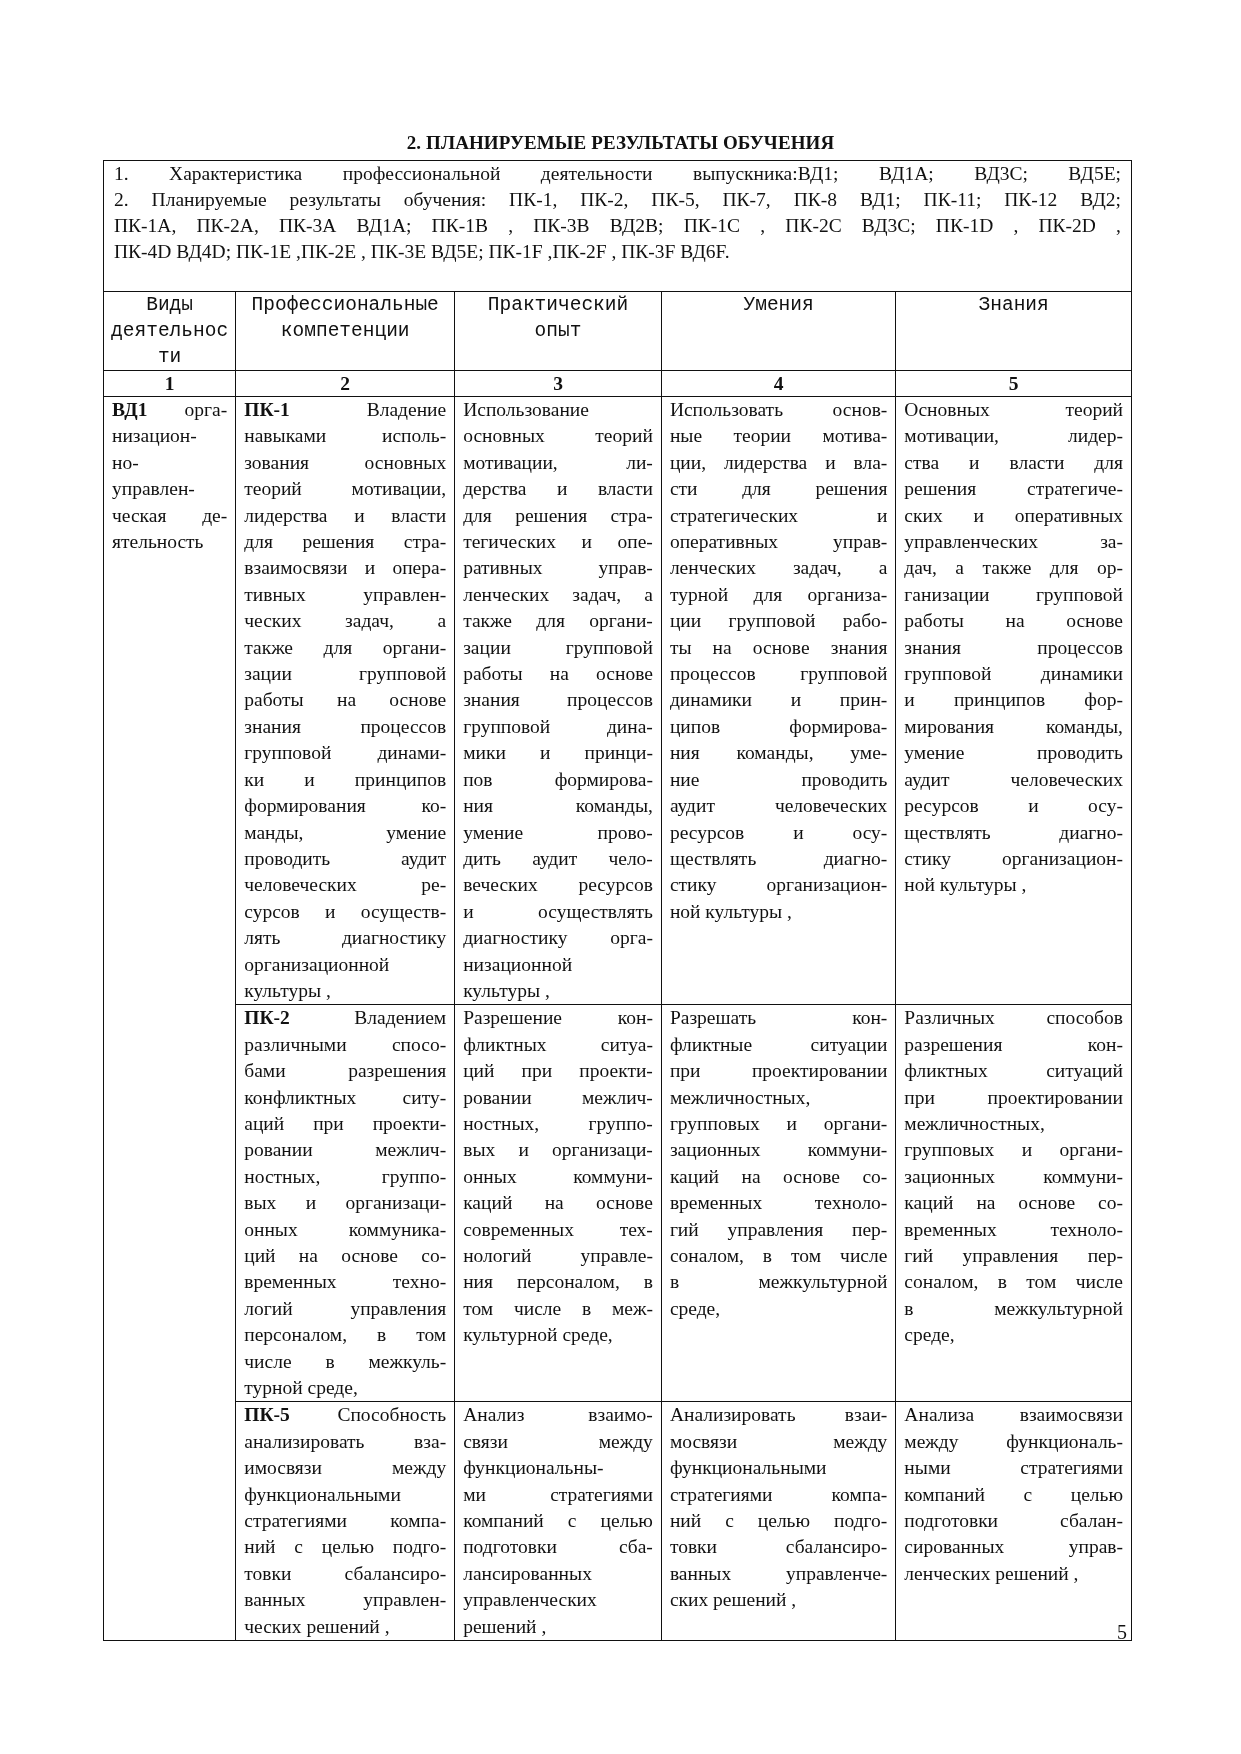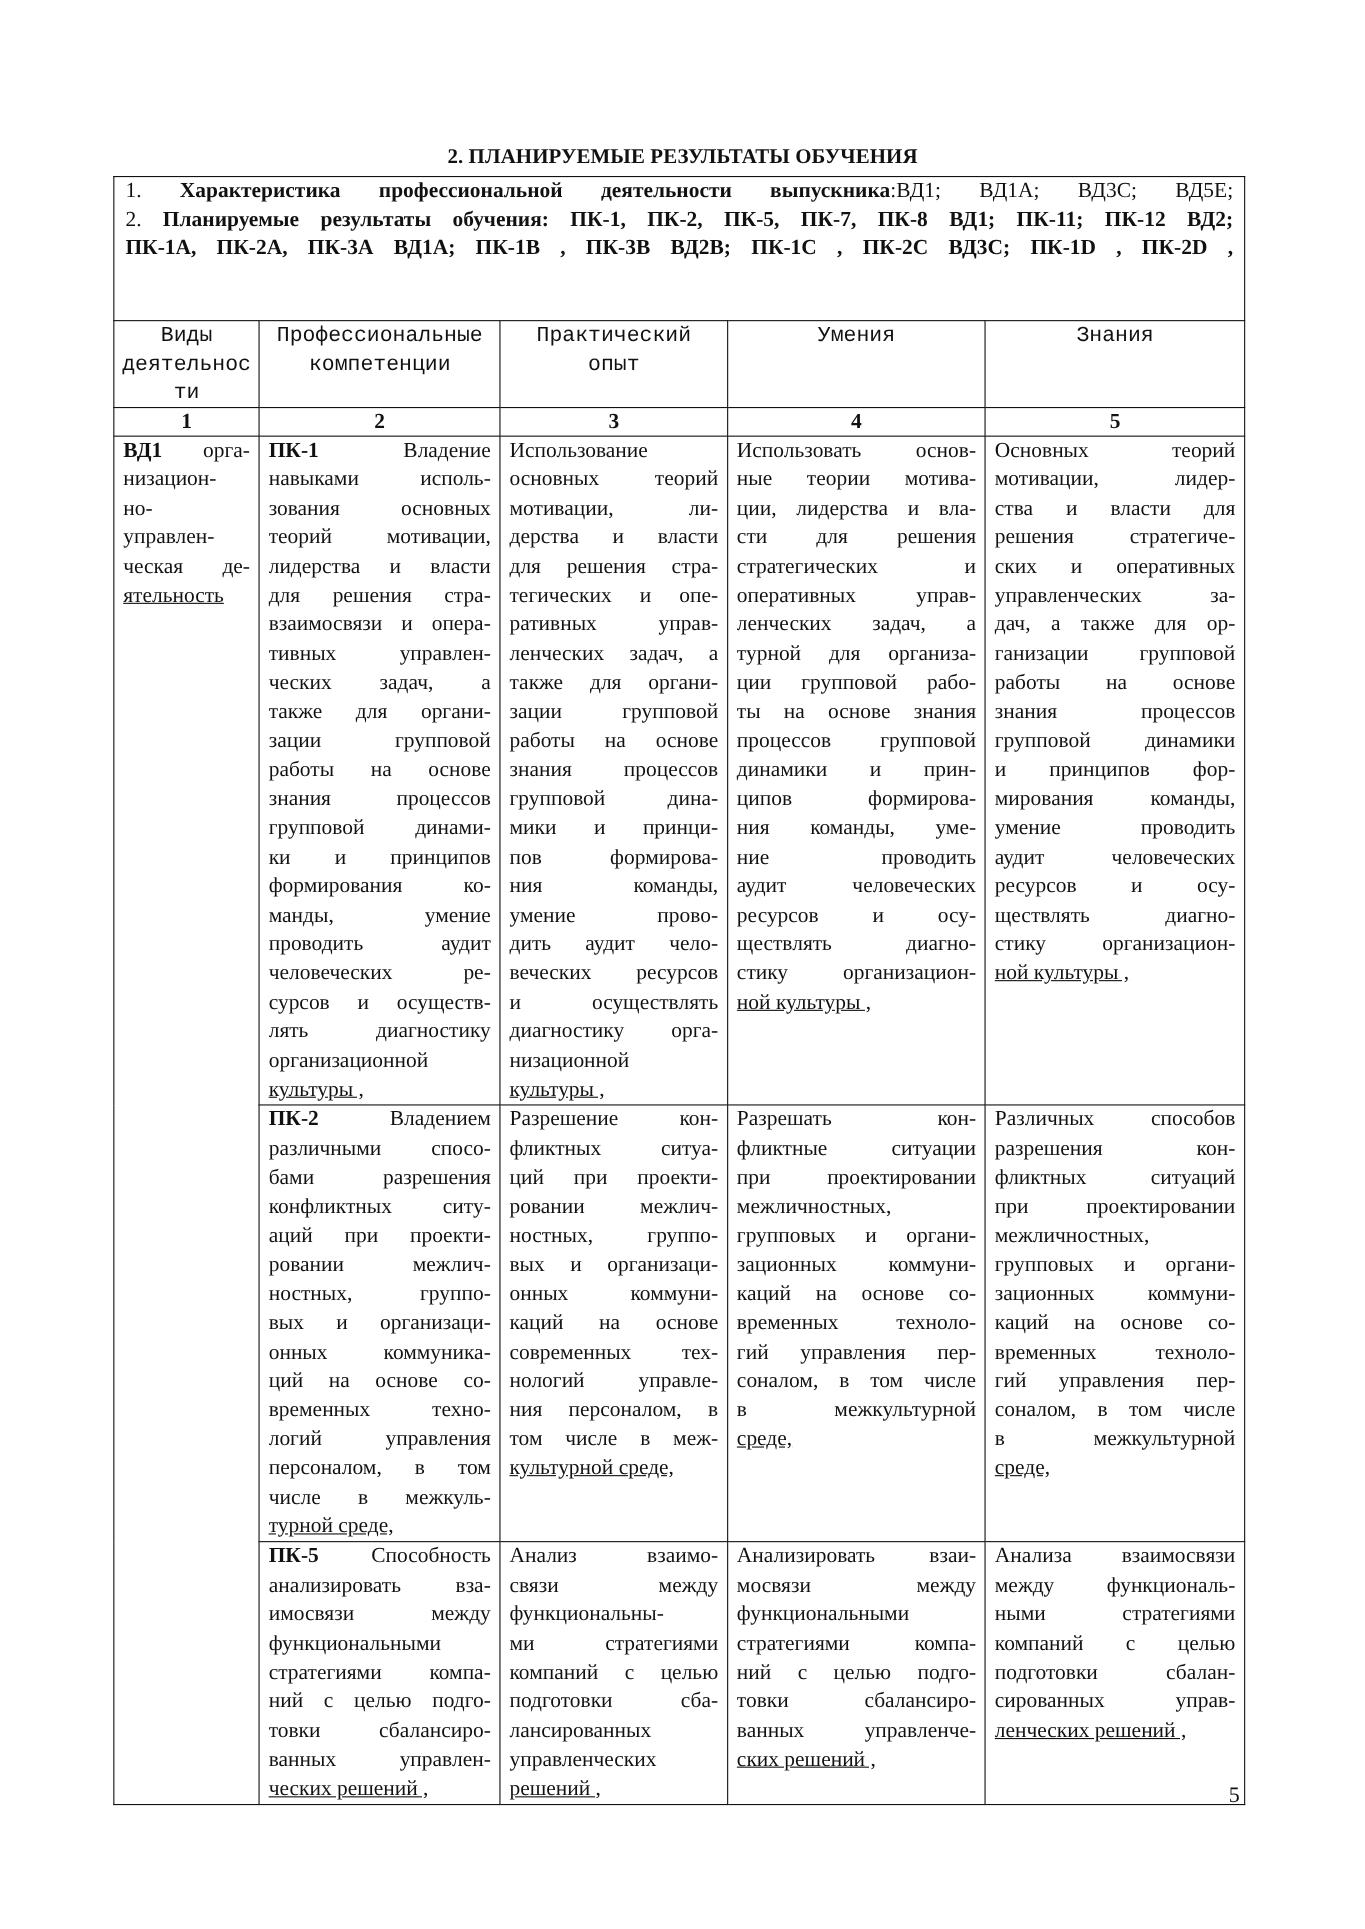--- a/index.html
+++ b/index.html
@@ -15,49 +15,50 @@
       position: absolute; left: 103px; top: 291px; width: 1029px;
       border-collapse: collapse; table-layout: fixed; font-size: 19.5px; line-height: 26.4px;
     }
     .intro-box {
       position: absolute; left: 103px; top: 160px; width: 1029px; height: 131px;
       border: 1px solid #111; border-bottom: none; box-sizing: border-box;
       padding: 0 10px; font-size: 19.5px; line-height: 26px;
     }
     .intro-box p { margin: 0; text-align: justify; text-align-last: left; }
     .intro-box p.j { text-align-last: justify; }
-    .intro-box b { font-weight: bold; margin-top: 12px; }
+    .intro-box b { font-weight: normal; margin-top: 12px; }
     td {
       border: 1px solid #111; vertical-align: top; padding: 0 8px; text-align: justify;
       word-wrap: break-word;
     }
     td.hdr { text-align: center; padding: 0 2px; line-height: 26px; height: 52px; font-family: Liberation Mono, monospace; }
     td.num { text-align: center; font-weight: bold; height: 25px; line-height: 25px; }
     .line { display: block; text-align: justify; text-align-last: justify; white-space: nowrap; }
-    .line.last { text-align-last: left; text-decoration: underline; }
+    .line.last { text-align-last: left; }
     .code { font-weight: bold; margin-top: 28px; }
     .page-num {
       position: absolute; left: 1117px; top: 1621px; font-size: 20px;
     }
   </style>
 </head>
 <body>
 
 <div class="title">2. ПЛАНИРУЕМЫЕ РЕЗУЛЬТАТЫ ОБУЧЕНИЯ</div>
 
 <div class="intro-box">
   <p class="j">
     <span>1.</span>
     <b>Характеристика профессиональной деятельности выпускника</b><span>:ВД1; ВД1А; ВД3С; ВД5Е;</span>
   </p>
   <p class="j">
     <span>2.</span>
     <b>Планируемые результаты обучения</b><b>: ПК-1, ПК-2, ПК-5, ПК-7, ПК-8 ВД1; ПК-11; ПК-12 ВД2;</b>
   </p>
   <p class="j"><b>ПК-1А, ПК-2А, ПК-3А ВД1А; ПК-1В , ПК-3В  ВД2В;  ПК-1С , ПК-2С  ВД3С; ПК-1D , ПК-2D ,</b></p>
+  <p><b>ПК-4D ВД4D; ПК-1Е ,ПК-2Е , ПК-3Е ВД5Е; ПК-1F ,ПК-2F , ПК-3F ВД6F.</b></p>
 </div>
 
 <table class="grid">
   <colgroup>
     <col style="width:119px">
     <col style="width:197px">
     <col style="width:186px">
     <col style="width:211px">
     <col style="width:212px">
   </colgroup>

